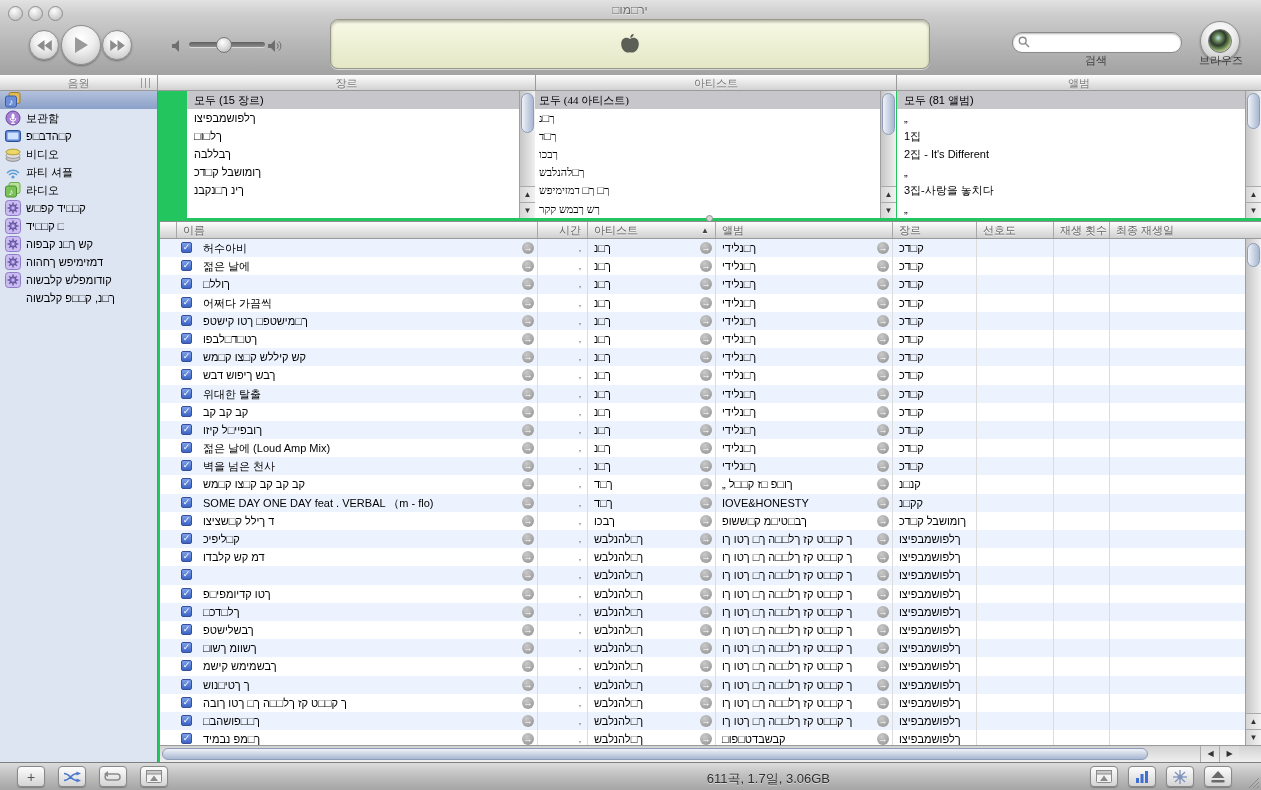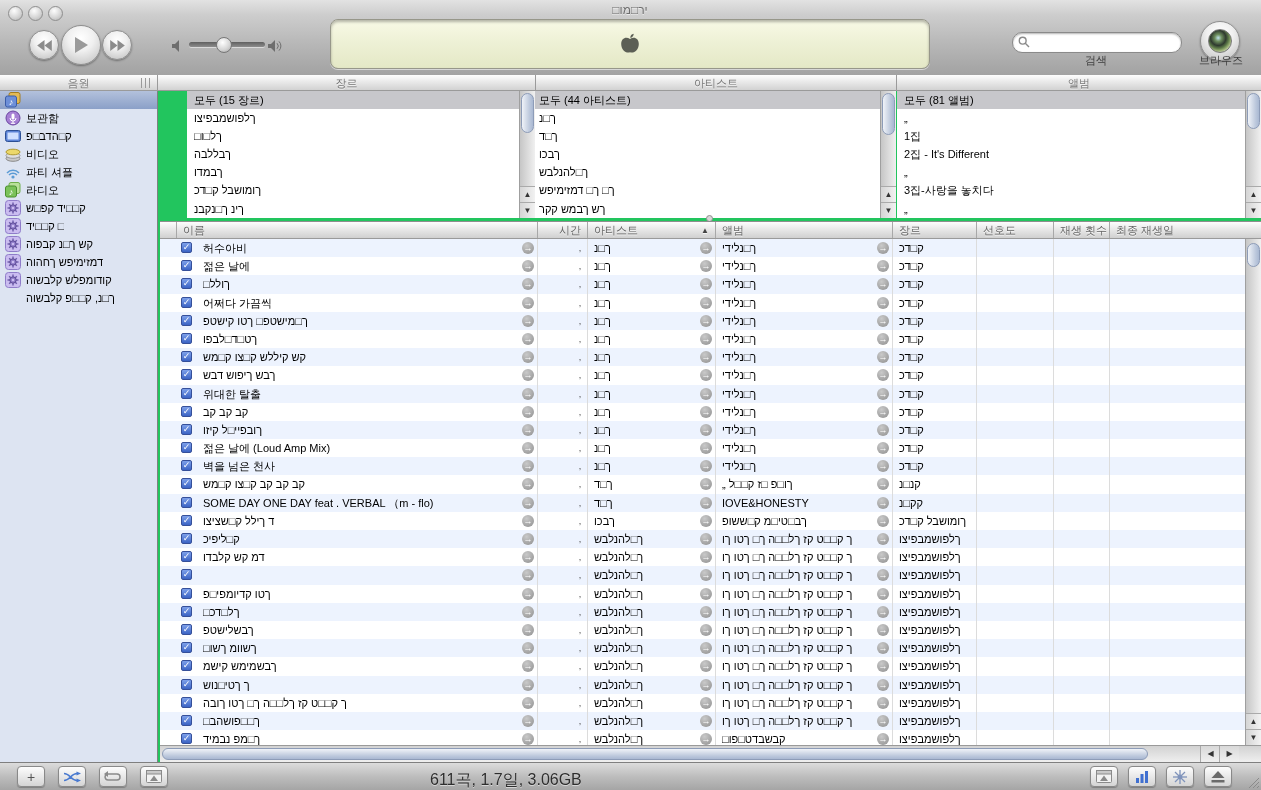--- a/index.html
+++ b/index.html
@@ -57,21 +57,21 @@
   
   #sidebar{position:absolute;left:0;top:91px;width:157px;height:671px;background:#dde4f2;border-right:1px solid #808080;}
   .side-item{height:18px;display:flex;align-items:center;padding-left:5px;font-size:11px;color:#000;cursor:default;}
   .side-item.sel{background:linear-gradient(180deg,#b3c1dc,#8ba0c8);}
   .side-item .sicon{width:17px;height:16px;margin-right:4px;flex:none;display:flex;align-items:center;}
   .side-item .slabel{white-space:nowrap;overflow:hidden;margin-top:36px;}
 
   
   .blist{position:absolute;top:91px;height:127px;background:#fff;overflow:hidden;box-sizing:border-box;}
   #listGenre{left:158px;width:378px;border-right:1px solid #9a9a9a;margin-left:29px;}
-  #listArtist{left:532px;width:361px;border-right:1px solid #9a9a9a;}
+  #listArtist{left:532px;width:361px;border-right:1px solid #9a9a9a;font-family:Liberation Serif, serif;}
   #listAlbum{left:897px;width:364px;}
   .brow{height:18.1px;line-height:18px;font-size:11px;padding-left:7px;white-space:nowrap;overflow:hidden;color:#000;}
   .brow.sel{background:#c7c7cb;}
   .vscroll{position:absolute;width:16px;background:linear-gradient(90deg,#c6c6c6,#f0f0f0);
     border-left:1px solid #9f9f9f;box-sizing:border-box;}
   .vthumb{position:absolute;left:1px;width:13px;border-radius:7px;
     background:linear-gradient(90deg,#f0f3f8,#bcc8dc 70%,#a9b8d2);border:1px solid #8d9cb8;box-sizing:border-box;}
   .varrows{position:absolute;left:0;bottom:0;width:15px;}
   .varr{height:15px;line-height:15px;text-align:center;font-size:8px;color:#333;
     border-top:1px solid #aaa;background:linear-gradient(90deg,#d5d5d5,#f2f2f2);}
@@ -115,21 +115,21 @@
     background:linear-gradient(180deg,#f0f3f8,#bcc8dc 70%,#a9b8d2);border:1px solid #8d9cb8;box-sizing:border-box;}
   .harr{position:absolute;top:0;width:19px;height:16px;line-height:16px;text-align:center;font-size:8px;color:#333;
     border-left:1px solid #aaa;background:linear-gradient(180deg,#d9d9d9,#f0f0f0);}
 
   
   #bottombar{position:absolute;left:0;top:762px;width:1261px;height:28px;
     background:linear-gradient(180deg,#dcdcdc 0%,#bdbdbd 50%,#a5a5a5 100%);border-top:1px solid #7f7f7f;box-sizing:border-box;}
   .bbtn{position:absolute;top:3px;width:28px;height:21px;border-radius:4px;border:1px solid #898989;
     background:linear-gradient(180deg,#fdfdfd,#d4d4d4);box-shadow:0 1px 1px rgba(0,0,0,.25);
     display:flex;align-items:center;justify-content:center;box-sizing:border-box;font-size:14px;color:#555;}
-  #statusText{position:absolute;left:430px;top:7px;width:400px;text-align:left;font-size:16px;color:#2e2e2e;
+  #statusText{position:absolute;left:430px;top:7px;width:400px;text-align:right;font-size:13px;color:#2e2e2e;
     text-shadow:0 1px 0 rgba(255,255,255,.5);}
   #resizeGrip{position:absolute;right:1px;bottom:1px;}
 </style>
 </head>
 <body>
 
 <div id="window">
 
   <div id="chrome">
     <div class="tlight" style="left:8px"></div>
@@ -338,21 +338,20 @@
         </span>
         <span class="slabel bd">הושבלק פ□□ק ,נ□ך</span>
       </div>
     </div>
 
   <div id="listGenre" class="blist">
       <div class="brow bd sel">모두 (15 장르)</div>
       <div class="brow bd">וציפבמשופלך</div>
       <div class="brow bd">□ו□לך</div>
       <div class="brow bd">הבללבך</div>
-      <div class="brow bd">ודמבך</div>
       <div class="brow bd">כד□ק לבשומוך</div>
       <div class="brow bd">נבקנ□ך ניך</div>
     </div>
   <div id="listArtist" class="blist">
       <div class="brow bd sel">모두 (44 아티스트)</div>
       <div class="brow bd">נ□ך</div>
       <div class="brow bd">ד□ך</div>
       <div class="brow bd">וכבך</div>
       <div class="brow bd">שבלנהל□ך</div>
       <div class="brow bd">שפימיזמד □ך □ך</div>

